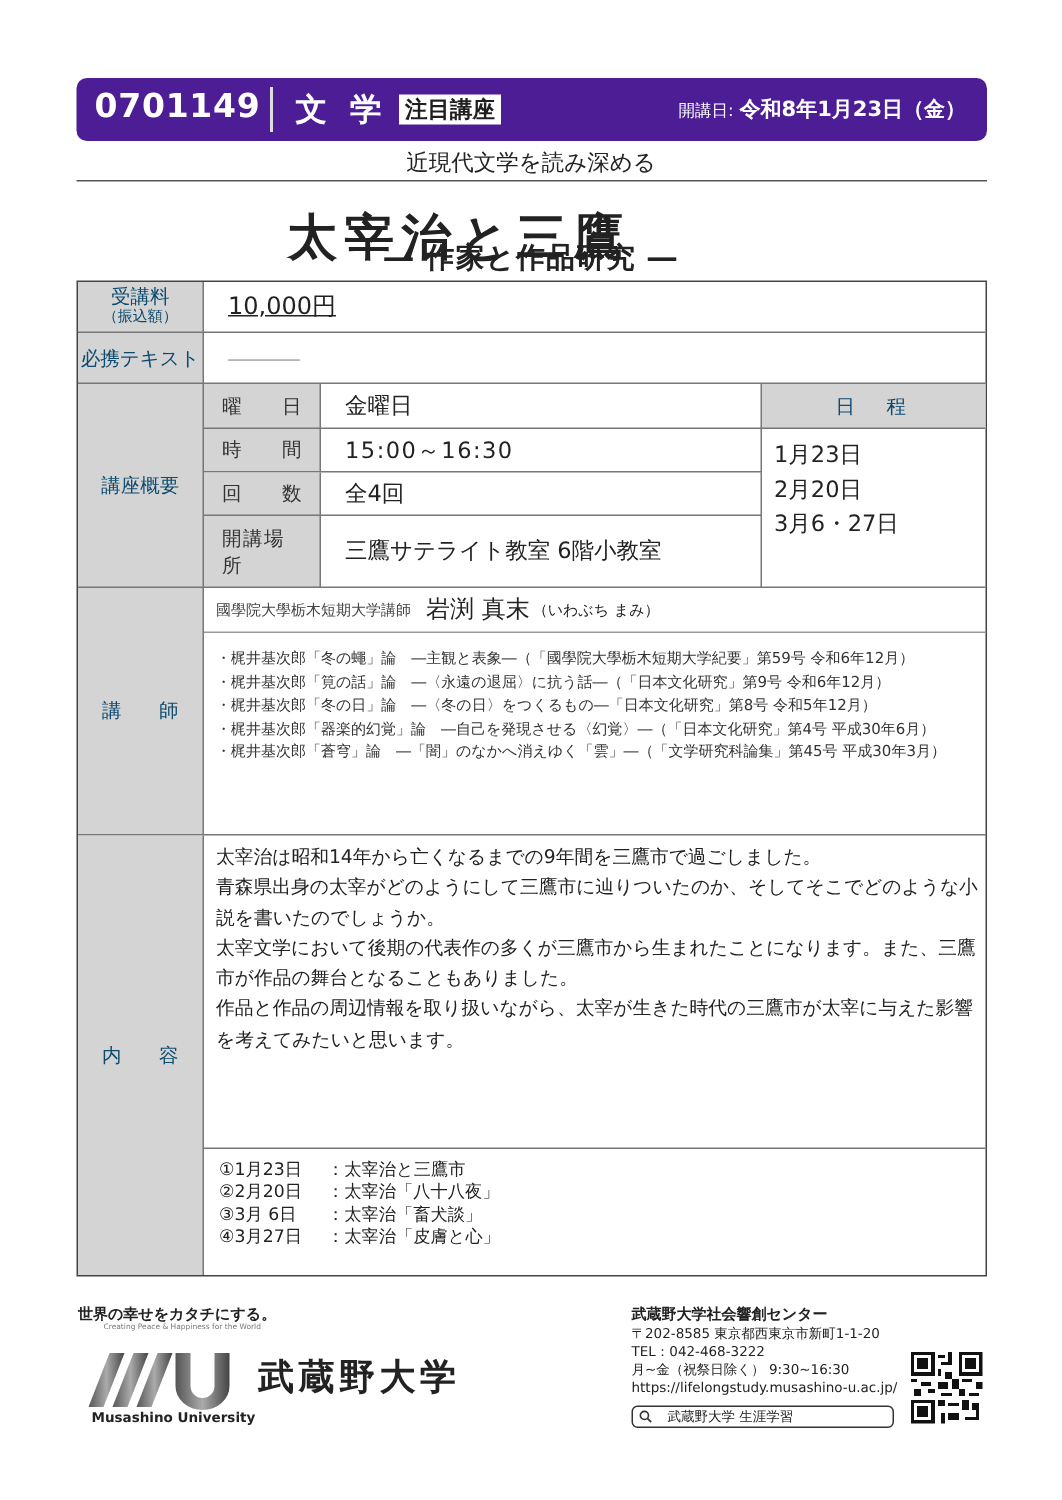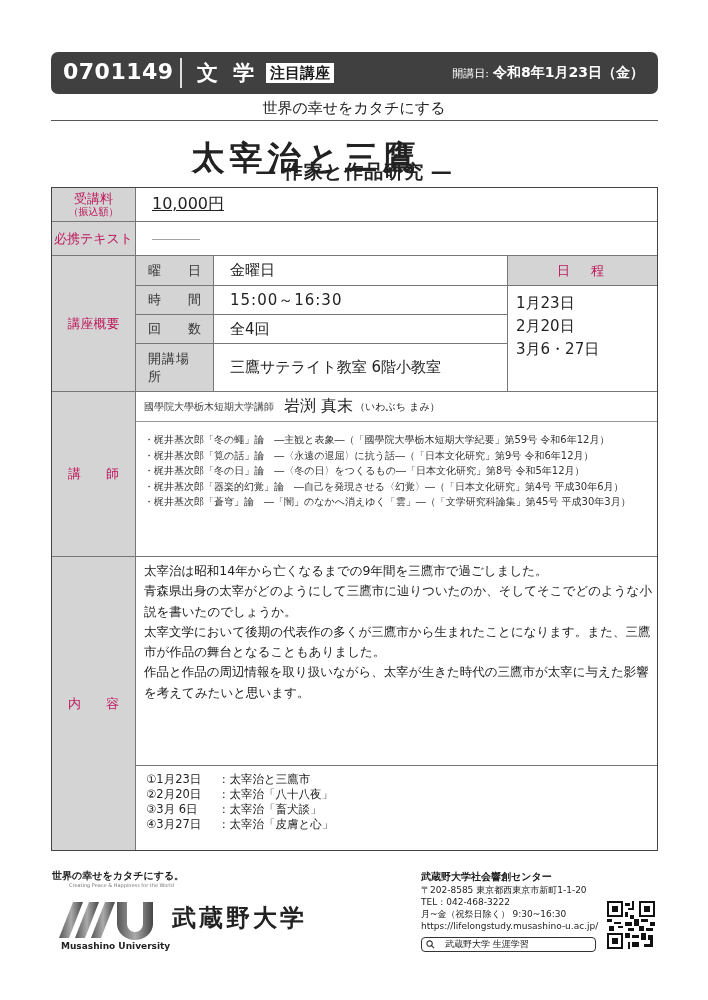--- a/index.html
+++ b/index.html
@@ -1,31 +1,31 @@
 <!DOCTYPE html>
 <html><head>
 <meta charset="utf-8">
 <style>
   * { box-sizing: border-box; margin: 0; padding: 0; }
   body { width: 708px; height: 1000px; background: #ffffff; position: relative; font-family: "DejaVu Sans", sans-serif; color: #222; overflow: hidden; }
-  .header { position: absolute; left: 51px; top: 52px; width: 607px; height: 42px; background: #404040; border-radius: 7px; color: #fff; }
+  .header { position: absolute; left: 51px; top: 52px; width: 607px; height: 42px; background: #4c1d95; border-radius: 7px; color: #fff; }
   .hdr-code { position: absolute; left: 12px; top: 7px; font-size: 22px; font-weight: bold; letter-spacing: 0.5px; }
   .hdr-sep { position: absolute; left: 129px; top: 6px; width: 2px; height: 30px; background: #ddd; }
   .hdr-cat { position: absolute; left: 146px; top: 7px; font-size: 21px; font-weight: bold; letter-spacing: 4px; }
   .hdr-badge { position: absolute; left: 215px; top: 11px; background: #fff; color: #1e1e1e; font-size: 15px; font-weight: bold; padding: 1px 4px; line-height: 18px; }
   .hdr-date { position: absolute; right: 14px; top: 12px; font-size: 14px; font-weight: bold; }
   .hdr-date .lbl { font-size: 11px; font-weight: normal; margin-right: 4px; }
   .subtitle { position: absolute; left: 0; width: 708px; top: 99px; text-align: center; font-size: 15px; }
   .rule { position: absolute; left: 51px; width: 607px; height: 1px; background: #555; }
   .title { position: absolute; left: 0; width: 612px; top: 136px; text-align: center; font-family: Liberation Mono, monospace; font-size: 33px; font-weight: bold; letter-spacing: 5px; }
   .subtitle2 { position: absolute; left: 0; width: 708px; top: 159px; text-align: center; font-size: 19px; font-weight: bold; letter-spacing: 1px; }
 
   .tbl { position: absolute; left: 51px; top: 187px; width: 607px; height: 664px; border: 1.5px solid #444; }
   .cell { position: absolute; border-color: #777; border-style: solid; border-width: 0; }
-  .lab { background: #d4d4d4; display: flex; align-items: center; justify-content: center; font-size: 13px; color: #be185d; }
+  .lab { background: #d4d4d4; display: flex; align-items: center; justify-content: center; font-size: 13px; color: #0c4a6e; }
   .sublab { background: #d4d4d4; font-size: 13px; color: #333; display: flex; align-items: center; justify-content: space-between; padding: 0 12px; }
   .val { font-size: 15px; display: flex; align-items: center; padding-left: 16px; }
   .small { font-size: 10px; }
   .cites { position: absolute; left: 94px; top: 42px; font-size: 10px; line-height: 15.5px; color: #333; }
   .para { position: absolute; left: 94px; top: 370px; width: 515px; font-size: 12.5px; line-height: 20.3px; color: #222; }
   .sessions { position: absolute; left: 96px; top: 582px; font-size: 11.5px; line-height: 15px; color: #222; }
   .sessions .row span:first-child { display: inline-block; width: 72px; }
 
   .footer-tag { position: absolute; left: 52px; top: 869px; font-size: 10px; font-weight: bold; }
   .footer-tag-en { position: absolute; left: 69px; top: 882px; font-size: 5px; color: #777; }
@@ -43,21 +43,21 @@
 <body>
 
 <div class="header">
   <span class="hdr-code">0701149</span>
   <span class="hdr-sep"></span>
   <span class="hdr-cat">文 学</span>
   <span class="hdr-badge">注目講座</span>
   <span class="hdr-date"><span class="lbl">開講日:</span><span>令和8年1月23日（金）</span></span>
 </div>
 
-<div class="subtitle">世界の幸せをカタチにする</div>
+<div class="subtitle">近現代文学を読み深める</div>
 <div class="rule" style="top:120px"></div>
 <div class="title">太宰治と三鷹</div>
 <div class="subtitle2">― 作家と作品研究 ―</div>
 
 <div class="tbl">
 
   <div class="cell lab" style="left:0;top:0;width:84px;height:34px;border-right-width:1px;border-bottom-width:1px;flex-direction:column;line-height:13px;">
     <span>受講料</span>
     <span class="small">（振込額）</span>
   </div>

